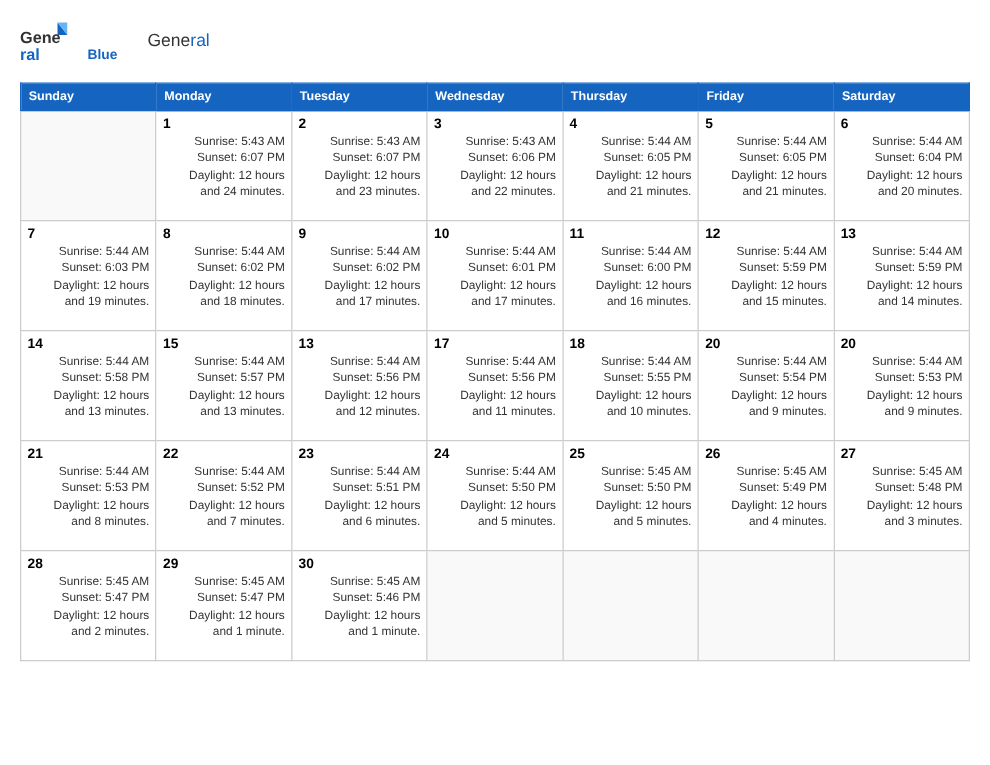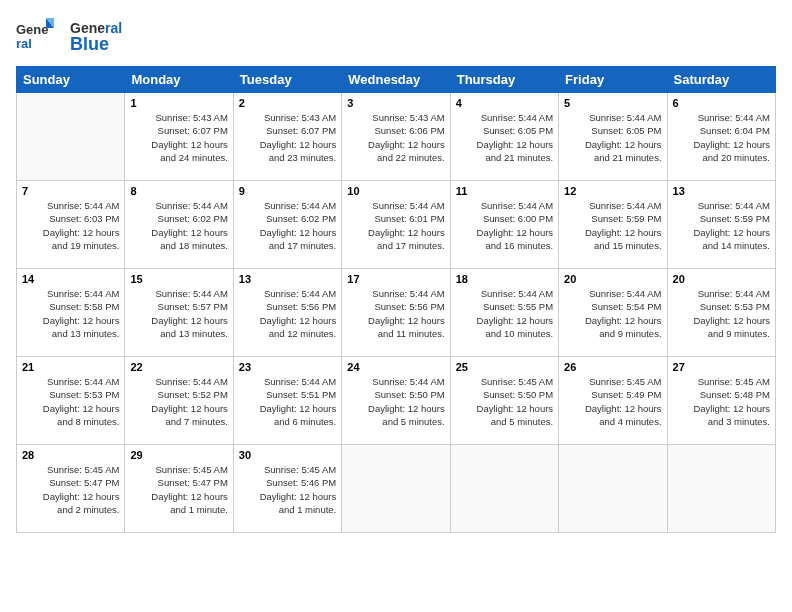--- a/index.html
+++ b/index.html
@@ -36,21 +36,21 @@
     .calendar {
       width: 100%;
       border-collapse: collapse;
       font-size: 10px;
     }
     .calendar thead th {
       background: #1565c0;
       color: #fff;
       text-align: left;
       padding: 5px 6px;
-      font-size: 13px;
+      font-size: 10px;
       font-weight: bold;
       border: 1px solid #1565c0;
     }
     .calendar tbody td {
       vertical-align: top;
       border: 1px solid #ccc;
       padding: 4px 5px;
       width: 108px;
       min-height: 80px;
     }
@@ -78,22 +78,22 @@
 
 <div class="header">
   <div class="logo">
   <svg width="38" height="42" viewBox="0 0 38 42">
     <text x="0" y="18" font-family="Arial" font-size="13" font-weight="bold" fill="#333">Gene</text>
     <text x="0" y="32" font-family="Arial" font-size="13" font-weight="bold" fill="#1565c0">ral</text>
     <polygon points="30,2 38,12 30,12" fill="#1565c0"></polygon>
     <polygon points="30,2 38,2 38,12" fill="#64b5f6"></polygon>
   </svg>
   <div>
-    <div style="font-size:14px;font-weight:bold;line-height:1;"><span style="color:#333">Gene</span><span style="color:#1565c0">ral</span></div>
-    <div style="font-size:18px;font-weight:bold;color:#1565c0;line-height:1;">Blue</div>
+    <div style="font-size:14px;font-weight:normal;line-height:1;margin-left:48px;"><span style="color:#333">Gene</span><span style="color:#1565c0">ral</span></div>
+    <div style="font-size:11px;font-weight:bold;color:#1565c0;line-height:1;">Blue</div>
   </div>
 </div>
   <div class="title-block">
     <div class="calendar-title"></div>
     <div class="calendar-subtitle"></div>
   </div>
 </div>
 
 <table class="calendar">
   <thead>

